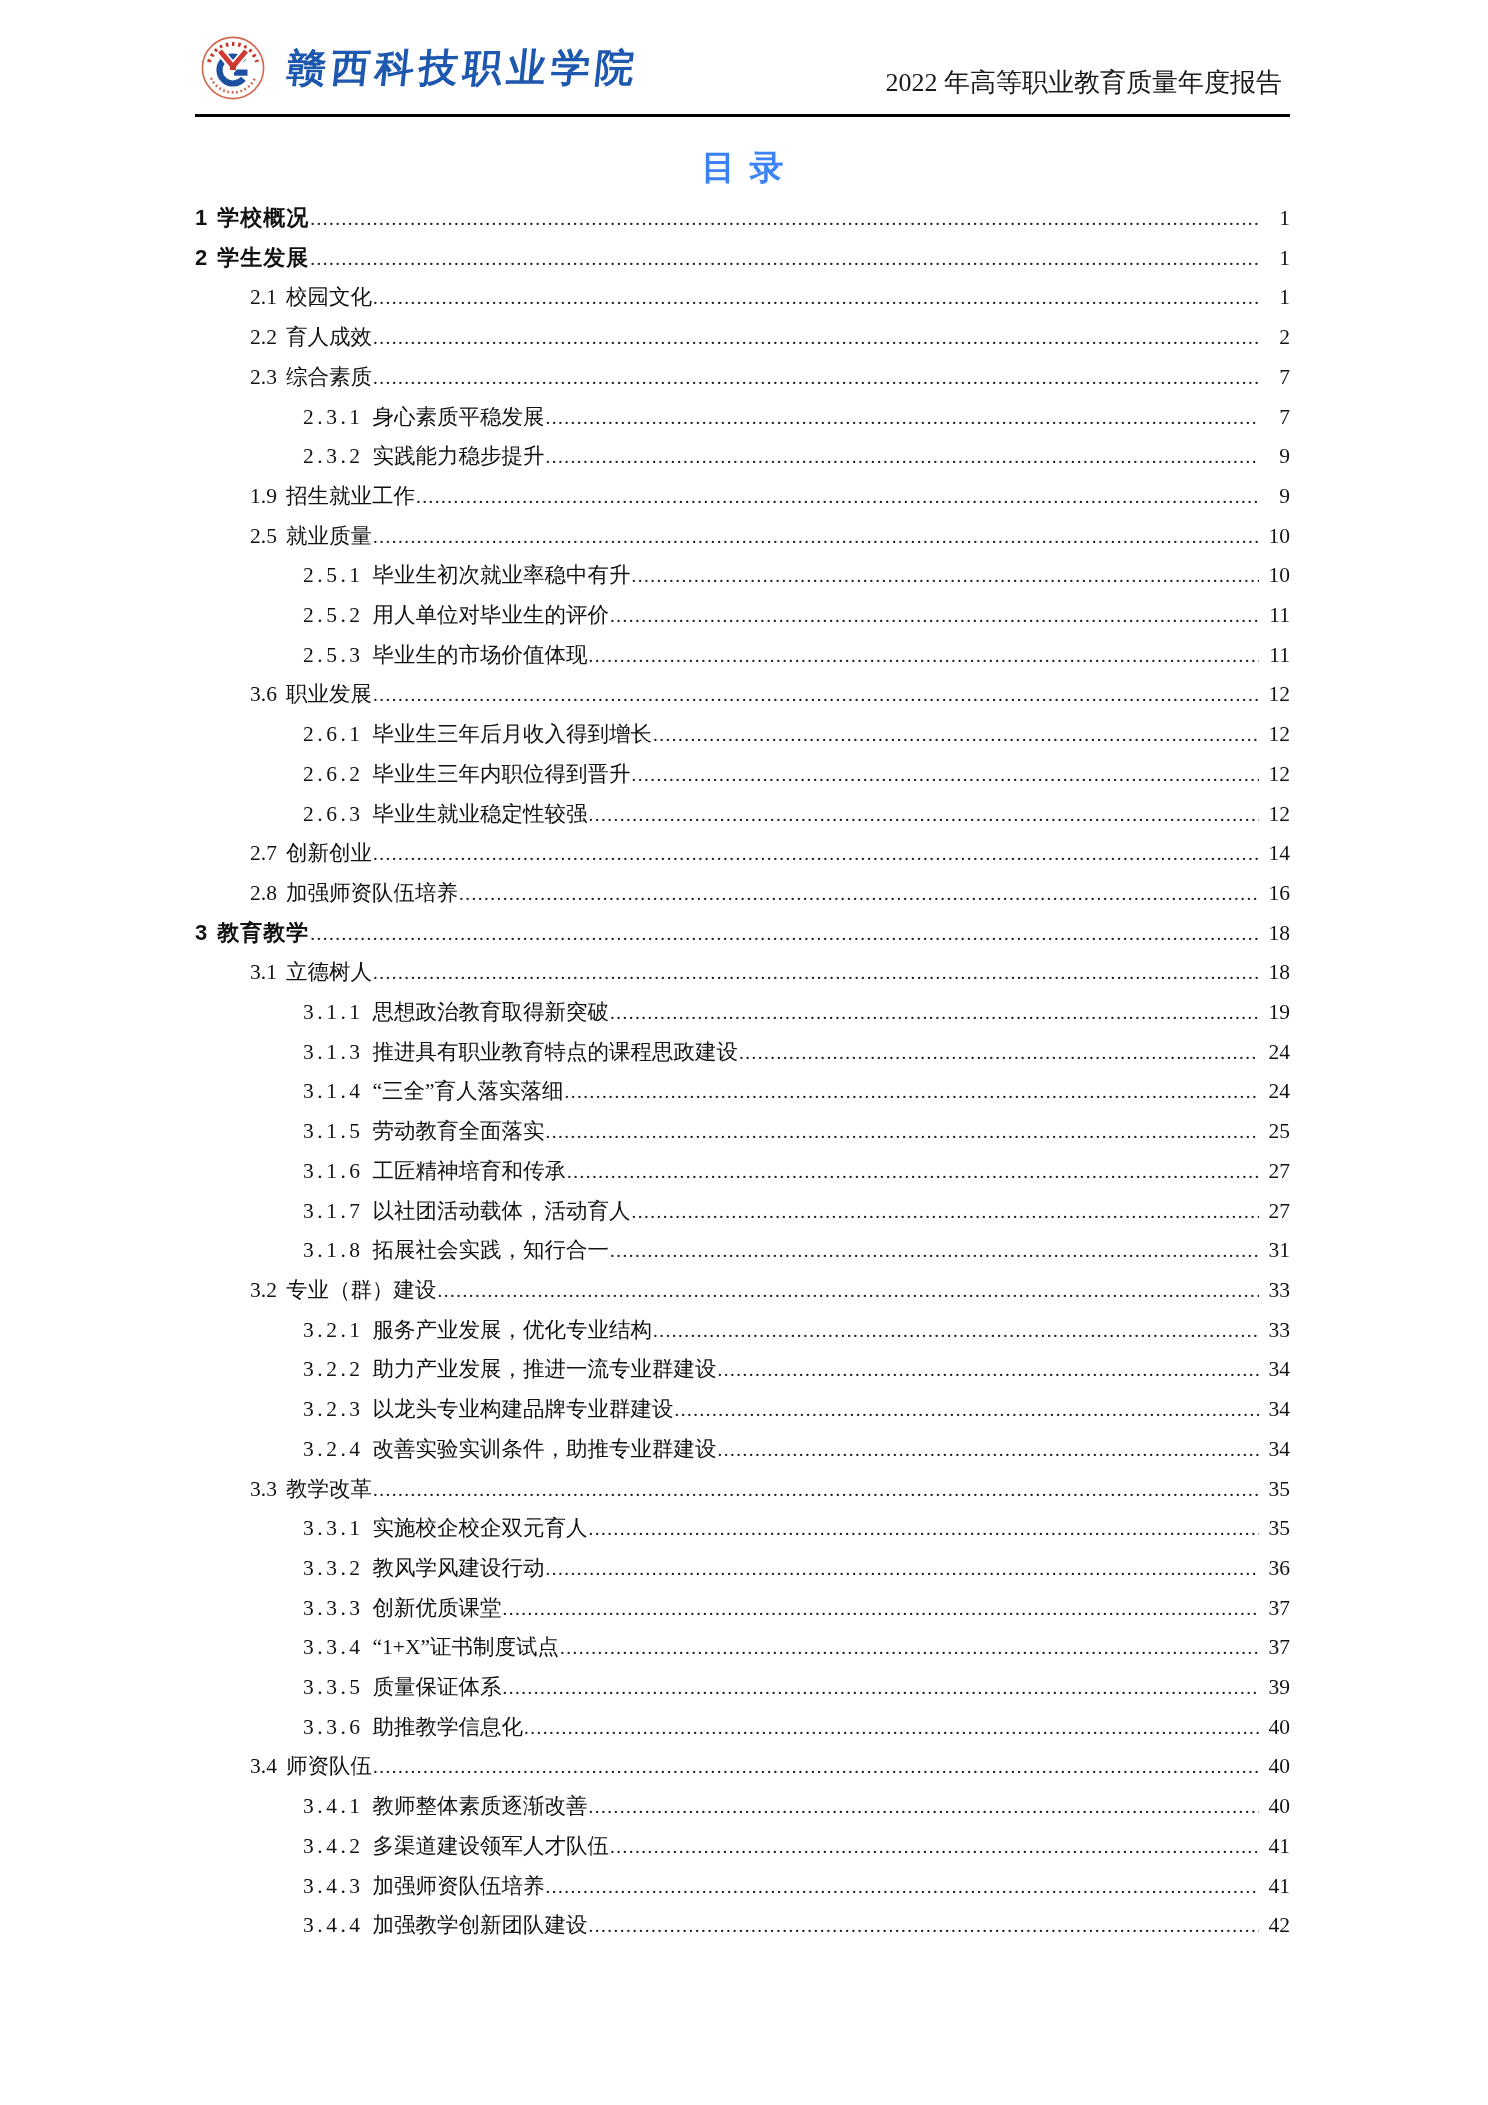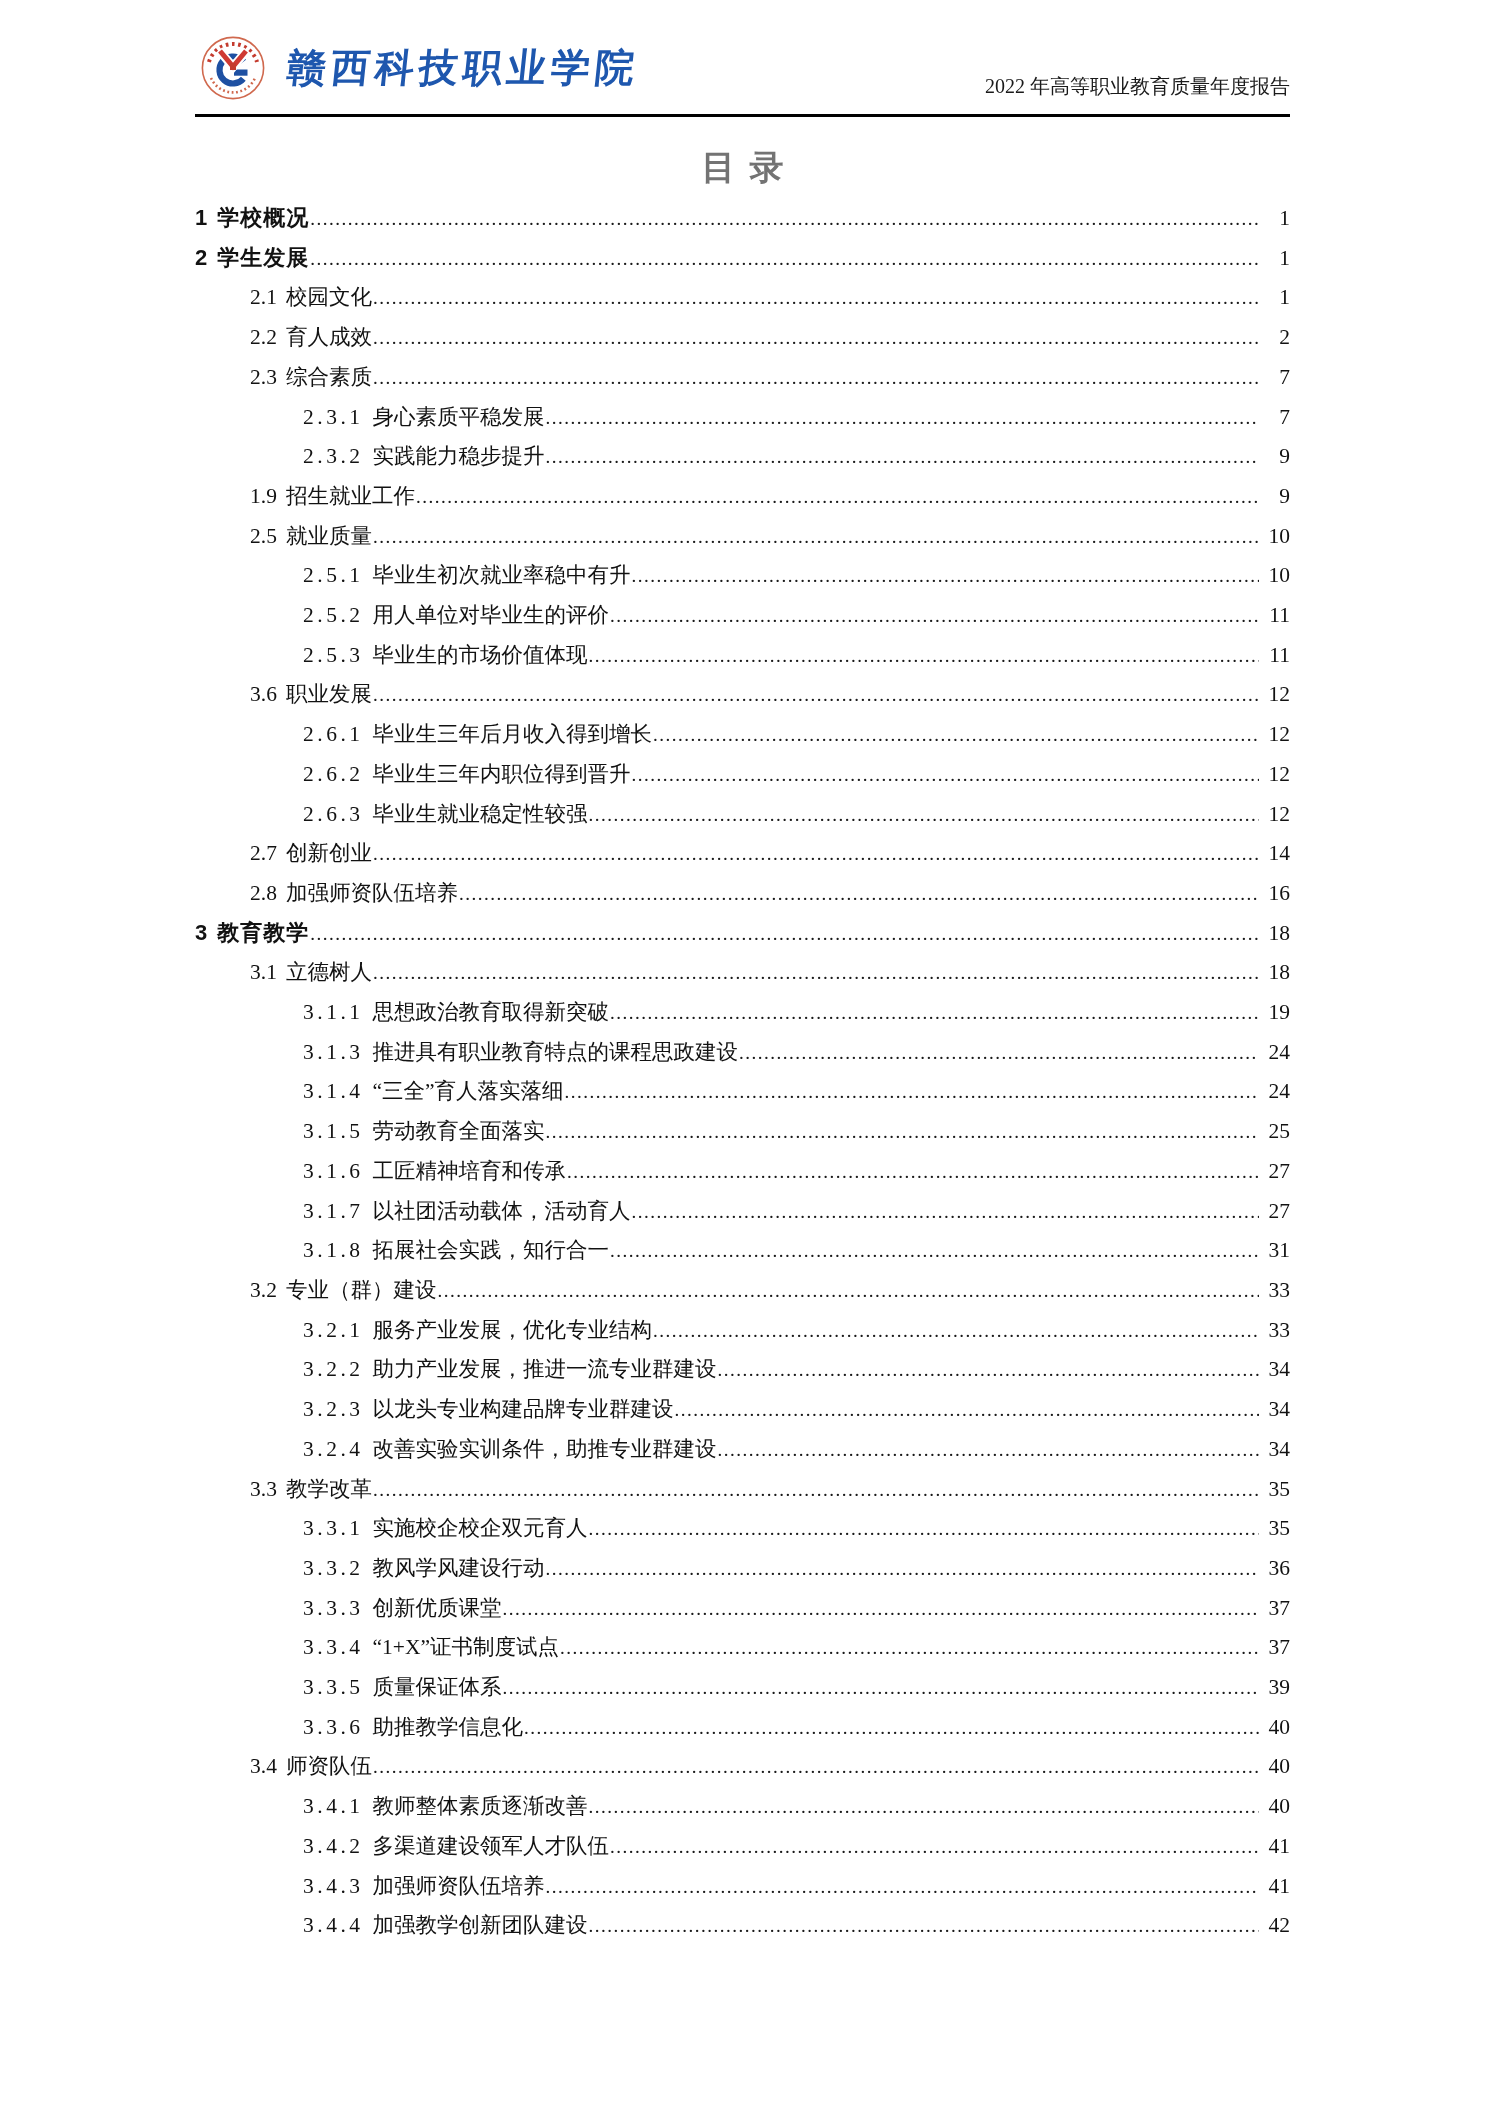--- a/index.html
+++ b/index.html
@@ -26,31 +26,31 @@
     position:absolute; left:6px; top:36px;
     display:flex; align-items:center; gap:22px;
   }
   .emblem { width:64px; height:64px; flex:0 0 auto; }
   .school-name {
     color:#1e57ae; font-size:39px; font-weight:bold;
     letter-spacing:5px; transform:skewX(-6deg);
     white-space:nowrap;
   }
   .report-title {
-    position:absolute; right:0; bottom:14px;
-    font-size:20px; color:#1a1a1a; white-space:nowrap;
+    position:absolute; right:8px; bottom:14px;
+    font-size:26px; color:#1a1a1a; white-space:nowrap;
   }
 
   
   .toc-title {
     margin-top:28px;
     text-align:center;
     font-size:34px; font-weight:bold;
     letter-spacing:14px; text-indent:14px;
-    color:#737373;
+    color:#3b82f6;
   }
   .toc-list { margin-top:8px; }
   .toc-row {
     display:flex; align-items:baseline;
     line-height:38.7px; font-size:21.5px;
     color:#121212;
   }
   .toc-row.lvl-1 .toc-num,
   .toc-row.lvl-1 .toc-text {
     font-family:"Liberation Sans", sans-serif;

